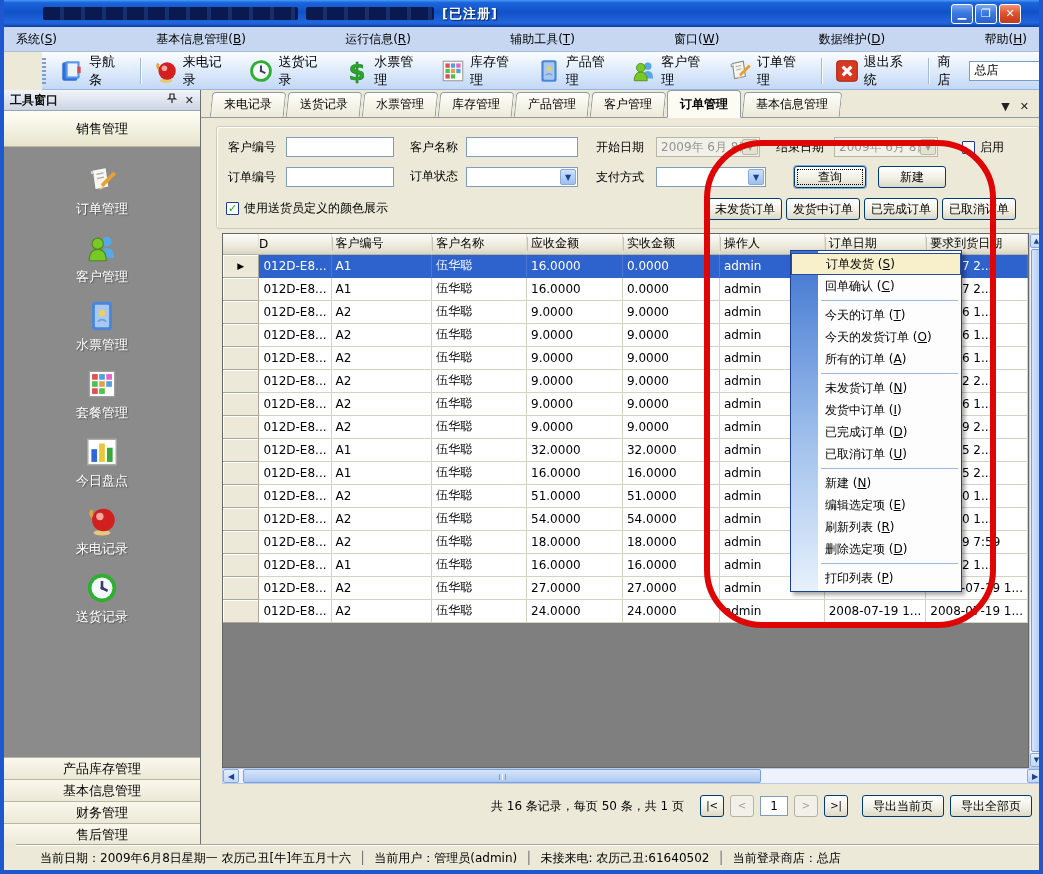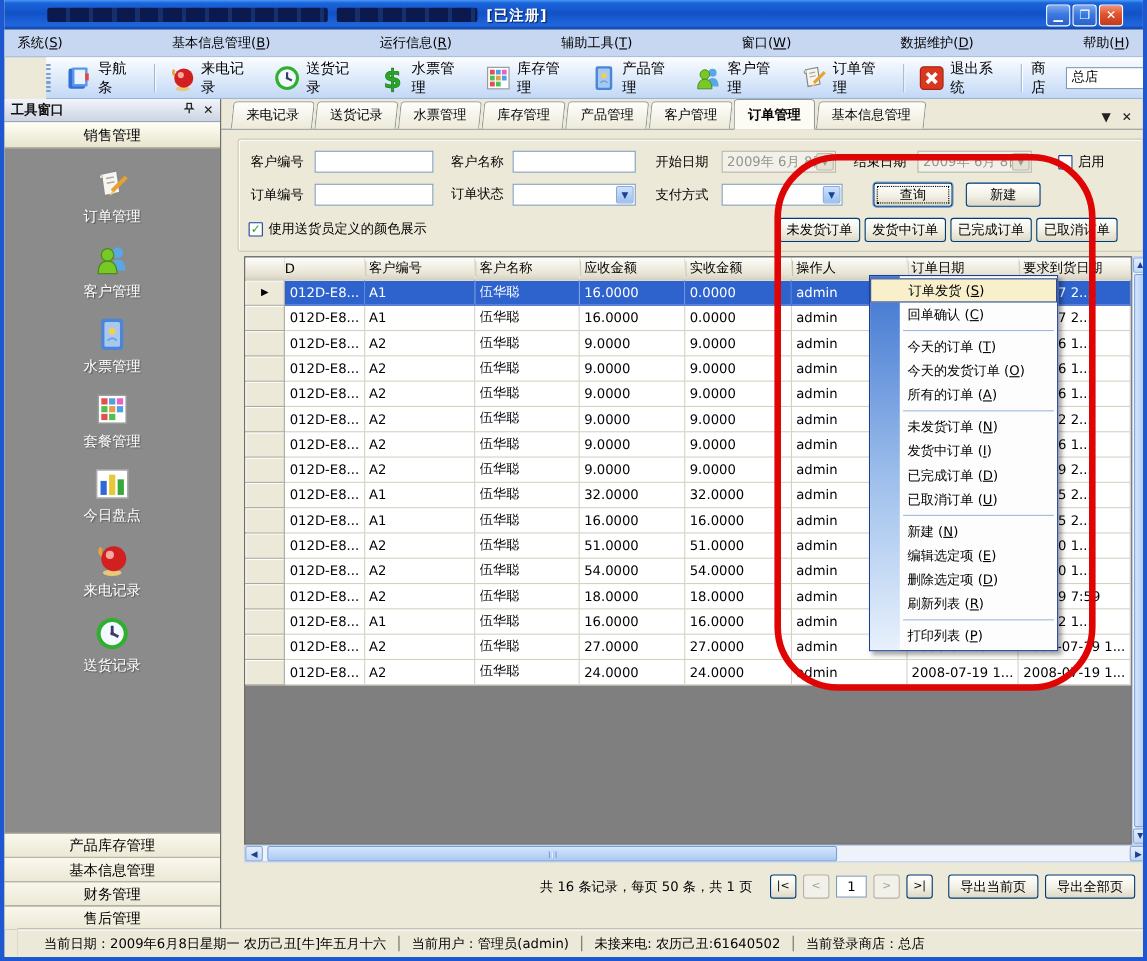--- a/index.html
+++ b/index.html
@@ -40,21 +40,21 @@
 .combo .arrow{position:absolute;right:1px;top:1px;bottom:1px;width:16px;border-radius:2px;
   background:linear-gradient(180deg,#CDE3FC,#9CC0F0);border:1px solid #8AA8D8;
   color:#1B3F91;font-size:8px;line-height:16px;text-align:center;}
 .combo.disabled{background:#F1F0E9;color:#95948C;border-color:#B8B5A5;}
 .combo.disabled .arrow{background:#E3E1D2;border-color:#BAB7A6;color:#9a9a92;}
 
 .sidebar{position:absolute;left:0;top:90px;width:197px;height:755px;background:#8B8B8B;border-right:1px solid #6f6f6f;}
 .sb-title{height:21px;background:linear-gradient(180deg,#F2F5FA,#CDD5E3);border-bottom:1px solid #98A4B8;
   display:flex;align-items:center;font-size:12px;font-weight:bold;padding:0 6px;color:#111;}
 .sb-title .sp{margin-left:auto;display:flex;gap:8px;align-items:center;font-size:11px;color:#222;}
-.sb-group{height:24px;background:linear-gradient(180deg,#FFFFF6,#E7E4CC);border-bottom:1px solid #B9B6A6;
+.sb-group{height:36px;background:linear-gradient(180deg,#FFFFF6,#E7E4CC);border-bottom:1px solid #B9B6A6;
   display:flex;align-items:center;justify-content:center;font-size:13px;color:#000;}
 .sb-items{padding-top:10px;display:flex;flex-direction:column;align-items:center;}
 .sb-item{width:150px;display:flex;flex-direction:column;align-items:center;cursor:pointer;padding:6px 0 7px;}
 .sb-item .ic{width:34px;height:34px;}
 .sb-item .lb{margin-top:3px;color:#fff;font-size:13px;text-shadow:1px 1px 1px #555;}
 .sb-bottom{position:absolute;left:0;right:0;bottom:0;}
 .sb-bar{height:22px;background:linear-gradient(180deg,#FAF8EC,#EBE8D6);border-top:1px solid #B9B6A6;
   display:flex;align-items:center;justify-content:center;font-size:13px;cursor:pointer;color:#000;}
 
 .tabstrip{position:absolute;left:197px;top:92px;width:838px;height:26px;border-bottom:1px solid #919B9C;
@@ -669,21 +669,21 @@
       <div class="ctx-item">今天的发货订单 (<u>O</u>)</div>
       <div class="ctx-item">所有的订单 (<u>A</u>)</div>
       <div class="ctx-sep"></div>
       <div class="ctx-item">未发货订单 (<u>N</u>)</div>
       <div class="ctx-item">发货中订单 (<u>I</u>)</div>
       <div class="ctx-item">已完成订单 (<u>D</u>)</div>
       <div class="ctx-item">已取消订单 (<u>U</u>)</div>
       <div class="ctx-sep"></div>
       <div class="ctx-item">新建 (<u>N</u>)</div>
       <div class="ctx-item">编辑选定项 (<u>E</u>)</div>
+      <div class="ctx-item">刷新列表 (<u>R</u>)</div>
       <div class="ctx-item">删除选定项 (<u>D</u>)</div>
-      <div class="ctx-item">刷新列表 (<u>R</u>)</div>
       <div class="ctx-sep"></div>
       <div class="ctx-item">打印列表 (<u>P</u>)</div>
     </div>
 
   
   <div class="annot"></div>
 </div>
 
 </body></html>

